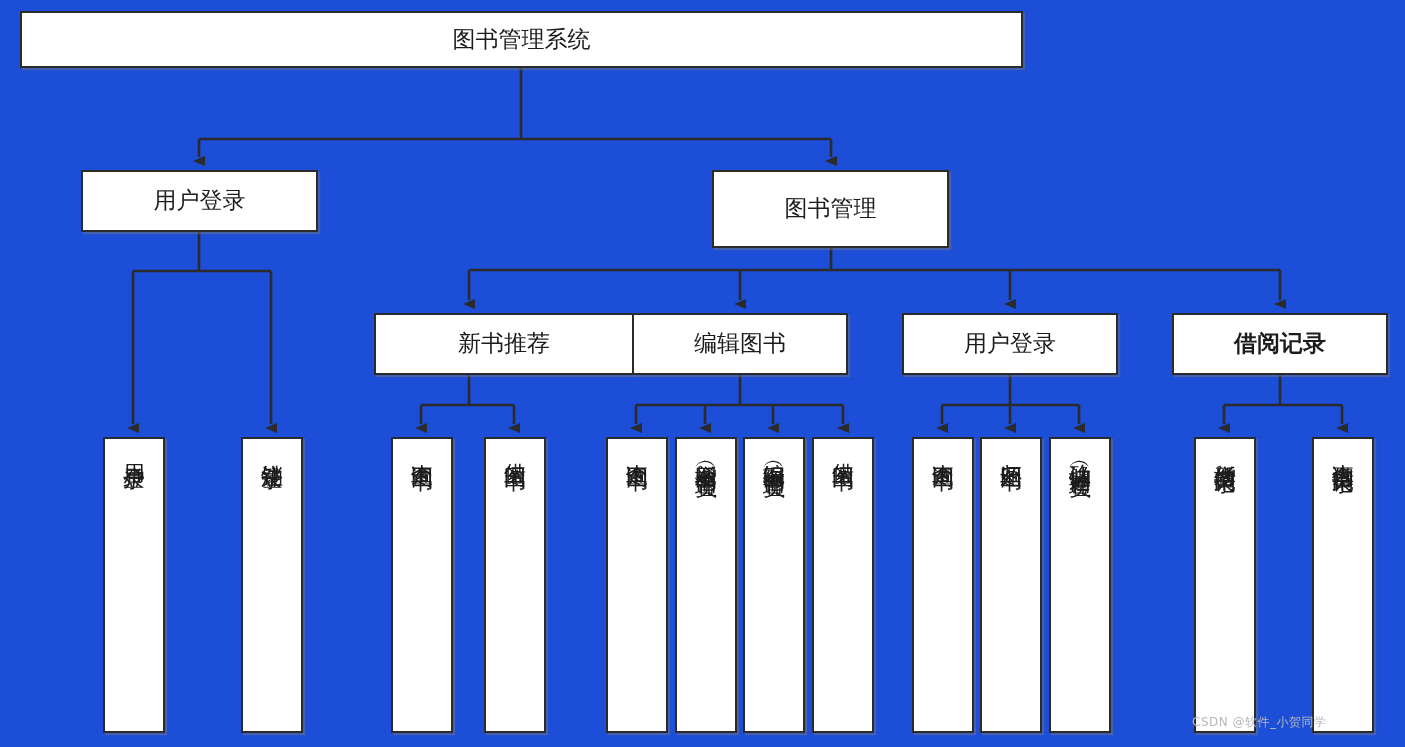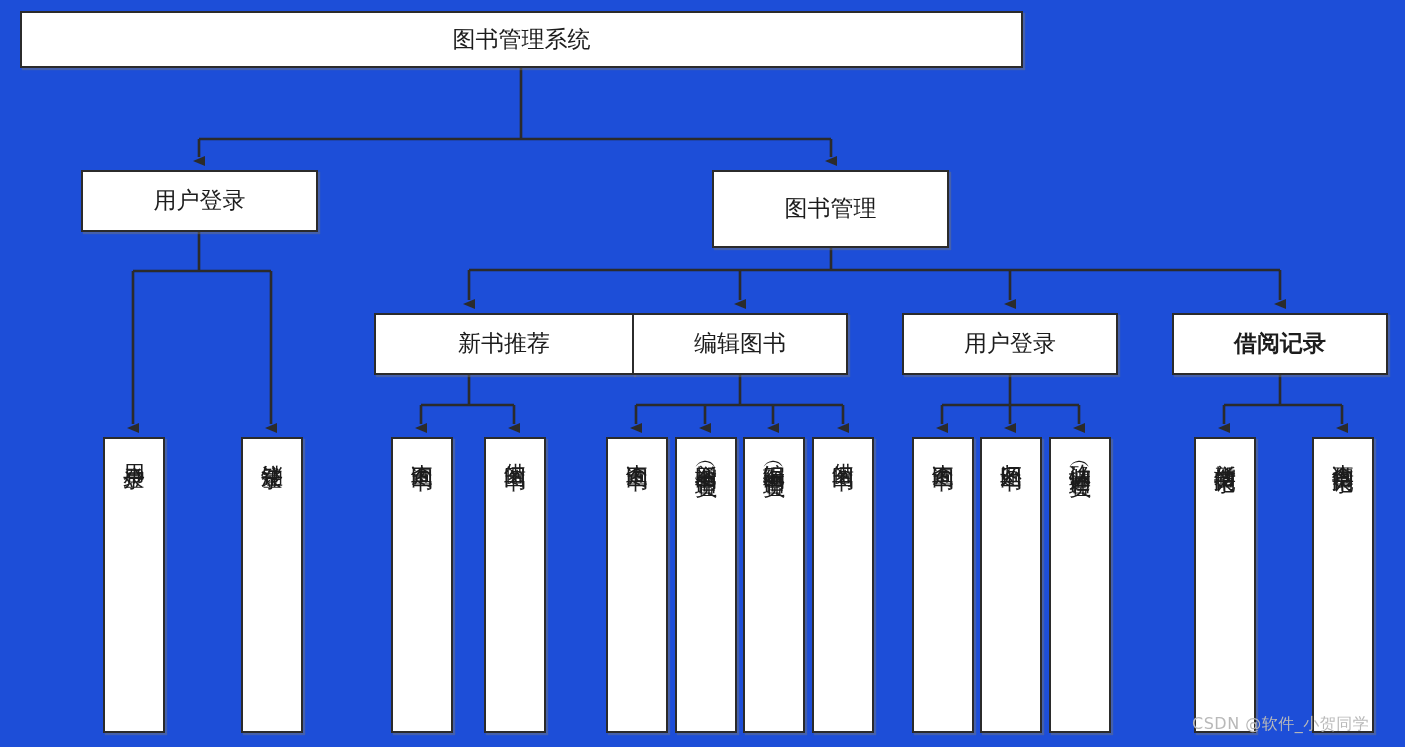--- a/index.html
+++ b/index.html
@@ -59,21 +59,21 @@
     writing-mode: vertical-rl;
     text-orientation: upright;
     letter-spacing: 2px;
     white-space: nowrap;
     line-height: 1;
   }
   .watermark {
     position: absolute;
     left: 1192px;
     top: 714px;
-    font-size: 16px;
+    font-size: 12px;
     color: #b9b9b9;
     letter-spacing: 0.5px;
     white-space: nowrap;
   }
 </style>
 </head>
 <body>
 
 <div id="canvas">
 

